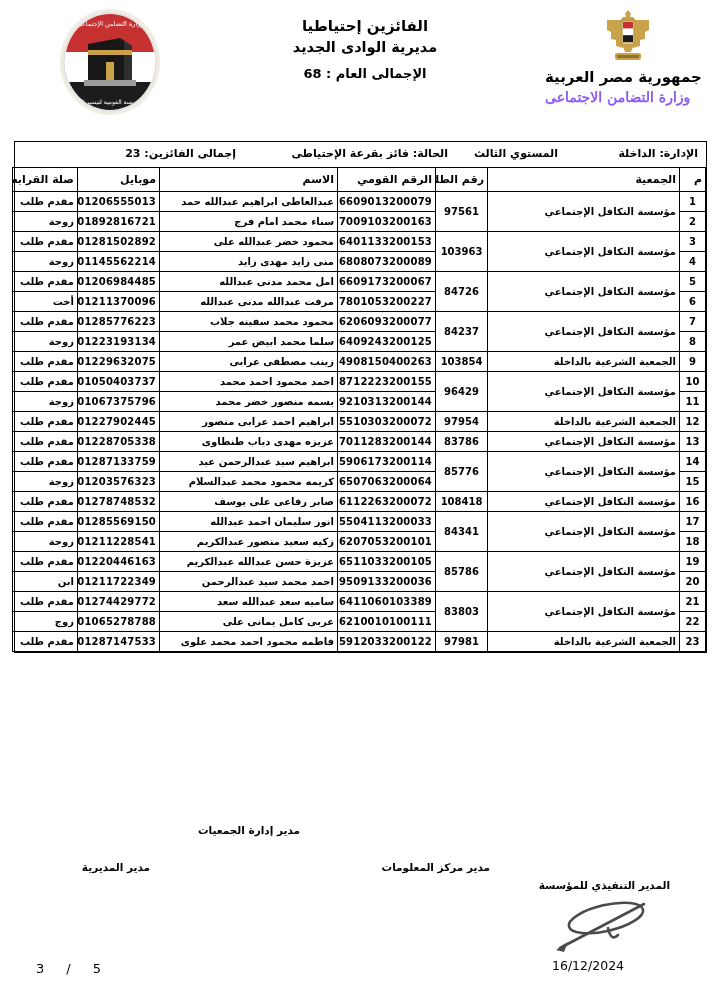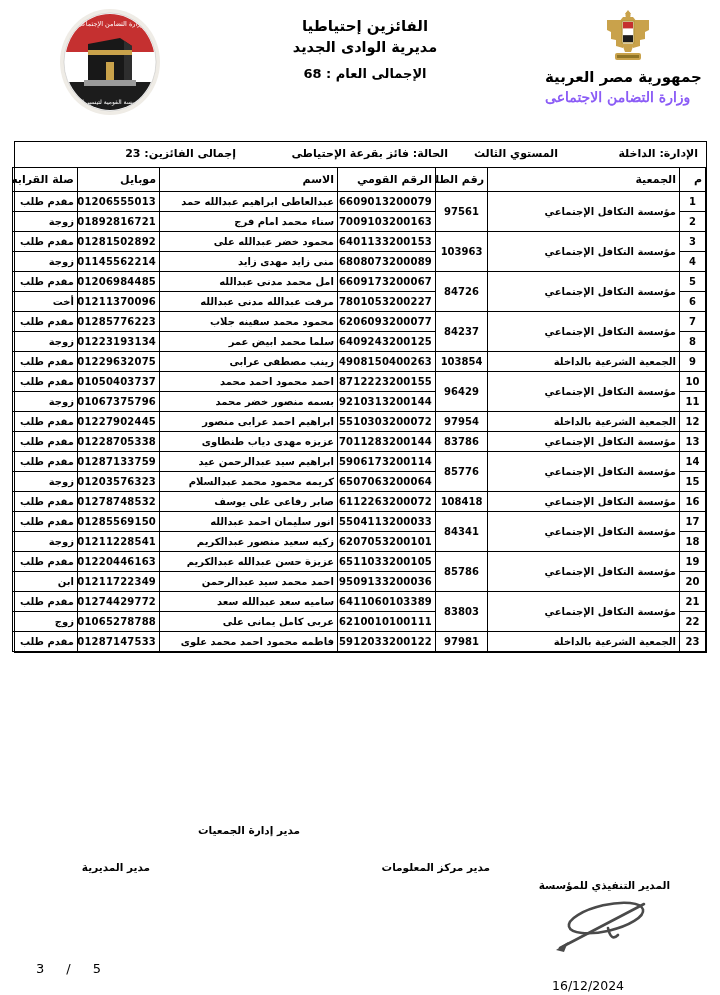--- a/index.html
+++ b/index.html
@@ -36,21 +36,21 @@
   td.c-assoc { text-align:right; }
   th.h-req { text-align:center; padding:0 1px; }
   td.c-req { text-align:center; }
   td.c-nid { text-align:center; letter-spacing:0.2px; padding:0 1px; }
   td.c-name { text-align:right; }
   td.c-mob { text-align:right; letter-spacing:0.2px; }
   td.c-rel { text-align:right; padding:0 2px; }
   
   .sig { position:absolute; font-size:10.5px; font-weight:bold; text-align:right; direction:rtl; white-space:nowrap; }
   .sign-svg { position:absolute; top:898px; left:548px; }
-  .footer-date { position:absolute; top:958px; left:552px; font-size:12.5px;margin-top:20px; }
+  .footer-date { position:absolute; top:958px; left:552px; font-size:12.5px; }
   .page-num { position:absolute; top:961px; left:36px; font-size:13px; display:flex; gap:22px; }
 </style>
 </head>
 <body>
 
 <div class="page">
 
   <div class="logo-wrap">
     <svg width="104" height="108" viewBox="0 0 104 108">
       <defs>

